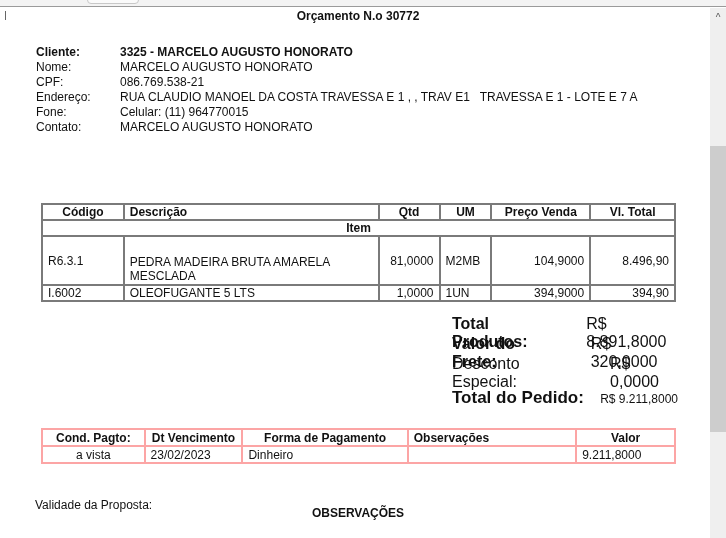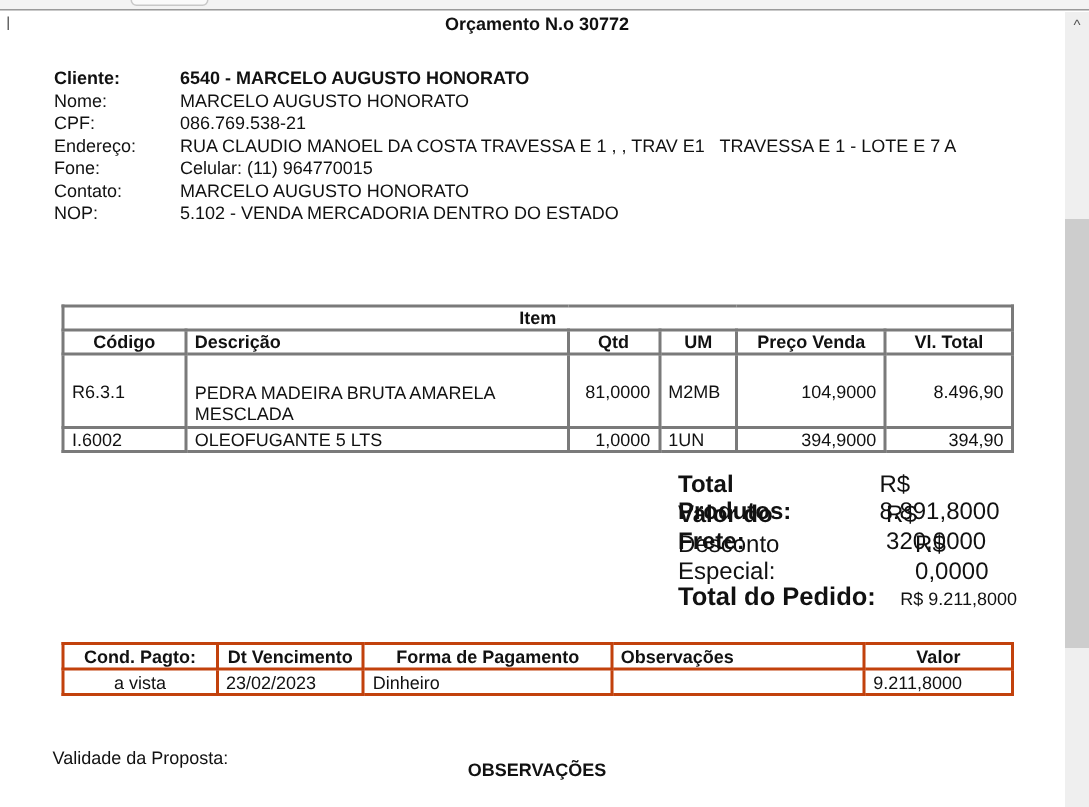--- a/index.html
+++ b/index.html
@@ -27,21 +27,21 @@
     table.items th { font-weight: bold; text-align: center; }
     table.items .left { text-align: left; }
     table.items .right { text-align: right; }
 
     .totals { position: absolute; left: 452px; top: 315px; width: 226px; }
     .totals .trow { display: flex; justify-content: space-between; align-items: baseline; }
     .totals .t1 { height: 20px; font-size: 16px; gap: 32px; }
     .totals .tbig { font-size: 17px; font-weight: bold; }
 
     table.pay { position: absolute; left: 41px; top: 428px; width: 635px; border-collapse: collapse; font-size: 12px; }
-    table.pay td, table.pay th { border: 2px solid #c2410c; padding: 0 5px; height: 17px; }
+    table.pay td, table.pay th { border: 2px solid #fca5a5; padding: 0 5px; height: 17px; }
     table.pay th { font-weight: bold; }
 
     .validade { position: absolute; left: 35px; top: 485px; font-size: 12px; margin-top: 13px; }
     .obs-title { position: absolute; left: 0; width: 716px; top: 506px; text-align: center; font-weight: bold; font-size: 12px; }
   </style>
 </head>
 <body>
 
 <div class="topbar">
   <div class="tabstub"></div>
@@ -51,21 +51,21 @@
 <div class="scrollbar">
   <div class="arrow-up">^</div>
   <div class="thumb"></div>
 </div>
 
 <div class="doc-title">Orçamento N.o 30772</div>
 
 <div class="info">
   <div class="row bold">
     <span class="lbl">Cliente:</span>
-    <span class="val">6540 - MARCELO AUGUSTO HONORATO</span>
+    <span class="val">3325 - MARCELO AUGUSTO HONORATO</span>
   </div>
   <div class="row">
     <span class="lbl">Nome:</span>
     <span class="val">MARCELO AUGUSTO HONORATO</span>
   </div>
   <div class="row">
     <span class="lbl">CPF:</span>
     <span class="val">086.769.538-21</span>
   </div>
   <div class="row">
@@ -73,46 +73,42 @@
     <span class="val">RUA CLAUDIO MANOEL DA COSTA TRAVESSA E 1 , , TRAV E1   TRAVESSA E 1 - LOTE E 7 A</span>
   </div>
   <div class="row">
     <span class="lbl">Fone:</span>
     <span class="val">Celular: (11) 964770015</span>
   </div>
   <div class="row">
     <span class="lbl">Contato:</span>
     <span class="val">MARCELO AUGUSTO HONORATO</span>
   </div>
-  <div class="row">
-    <span class="lbl">NOP:</span>
-    <span class="val">5.102 - VENDA MERCADORIA DENTRO DO ESTADO</span>
-  </div>
 </div>
 
 <table class="items">
   <colgroup>
     <col style="width:82px">
       <col style="width:256px">
       <col style="width:61px">
       <col style="width:52px">
       <col style="width:99px">
       <col style="width:85px">
   </colgroup>
   <tbody>
       <tr>
-    <th colspan="6">Item</th>
-  </tr>
-  <tr>
     <th>Código</th>
     <th class="left">Descrição</th>
     <th>Qtd</th>
     <th>UM</th>
     <th>Preço Venda</th>
     <th>Vl. Total</th>
+  </tr>
+  <tr>
+    <th colspan="6">Item</th>
   </tr>
   <tr>
     <td class="left">R6.3.1</td>
     <td class="left" style="line-height:14px;padding-top:18px;padding-bottom:1px;">PEDRA MADEIRA BRUTA AMARELA MESCLADA</td>
     <td class="right">81,0000</td>
     <td class="left">M2MB</td>
     <td class="right">104,9000</td>
     <td class="right">8.496,90</td>
   </tr>
   <tr>

